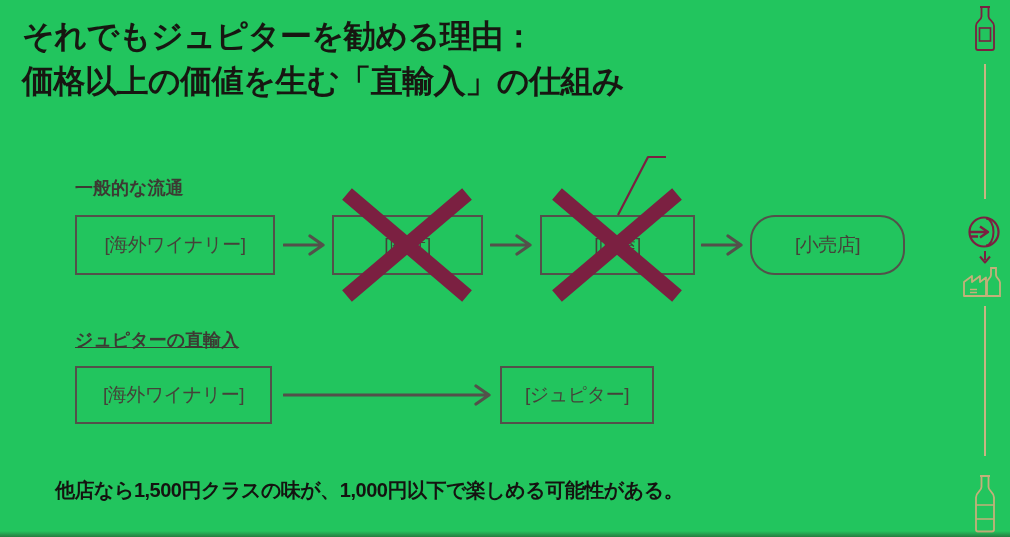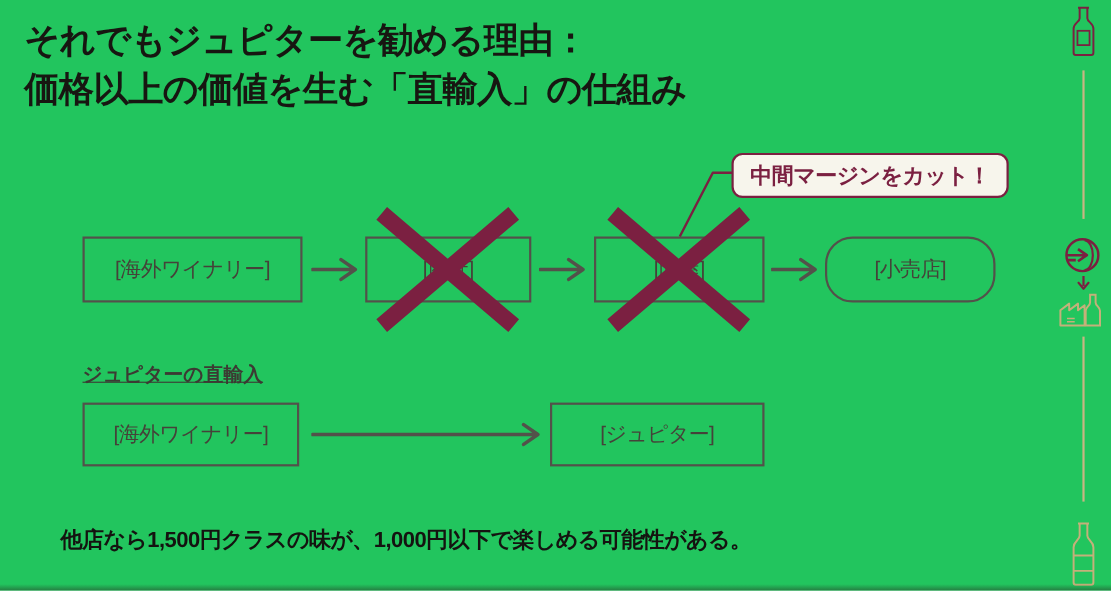--- a/index.html
+++ b/index.html
@@ -54,21 +54,21 @@
     letter-spacing: -0.5px;
   }
   .r1 { top: 215px; }
   .b-winery1  { left: 75px;  width: 200px; }
   .b-trading  { left: 332px; width: 151px; }
   .b-whole    { left: 540px; width: 155px; }
   .b-retail   { left: 750px; width: 155px; border-radius: 25px; }
 
   .r2 { top: 366px; height: 58px; }
   .b-winery2  { left: 75px;  width: 197px; }
-  .b-jupiter  { left: 500px; width: 195px; }
+  .b-jupiter  { left: 500px; width: 154px; }
 
   .arrow-svg { position: absolute; }
 
   .cross-svg { position: absolute; top: 188px; }
   .cross-1 { left: 337px; }
   .cross-2 { left: 547px; }
 
   .callout {
     position: absolute;
     left: 665px; top: 139px;
@@ -108,20 +108,21 @@
 </head>
 <body>
 
 <div class="slide">
 
   <div class="title">
     <div>それでもジュピターを勧める理由：</div>
     <div>価格以上の価値を生む「直輸入」の仕組み</div>
   </div>
 
+  <div class="section-label label-general">一般的な流通</div>
 
   <div class="flow-box r1 b-winery1">[海外ワイナリー]</div>
   <div class="flow-box r1 b-trading">[商社]</div>
   <div class="flow-box r1 b-whole">[問屋]</div>
   <div class="flow-box r1 b-retail">[小売店]</div>
 
   <svg class="arrow-svg" style="left:283px; top:233px;" width="44" height="24" viewBox="0 0 44 24">
     <path d="M1,12 H37 M27,3 L40,12 L27,21" fill="none" stroke="#53514a" stroke-width="3.2" stroke-linecap="round" stroke-linejoin="round"></path>
   </svg>
   <svg class="arrow-svg" style="left:490px; top:233px;" width="44" height="24" viewBox="0 0 44 24">
@@ -134,21 +135,20 @@
   <svg class="cross-svg cross-1" width="140" height="114" viewBox="0 0 140 114">
     <path d="M10,6 L130,108 M130,6 L10,108" stroke="#7b2041" stroke-width="15" stroke-linecap="butt"></path>
   </svg>
   <svg class="cross-svg cross-2" width="140" height="114" viewBox="0 0 140 114">
     <path d="M10,6 L130,108 M130,6 L10,108" stroke="#7b2041" stroke-width="15" stroke-linecap="butt"></path>
   </svg>
 
   <svg class="connector-svg" width="80" height="82" viewBox="0 0 80 82">
     <polyline points="56,17 38,17 8,75" fill="none" stroke="#7b2041" stroke-width="2.2" stroke-linejoin="round"></polyline>
   </svg>
-  <div class="callout">中間マージンをカット！</div>
 
   <div class="section-label label-direct">ジュピターの直輸入</div>
 
   <div class="flow-box r2 b-winery2">[海外ワイナリー]</div>
   <div class="flow-box r2 b-jupiter">[ジュピター]</div>
 
   <svg class="arrow-svg" style="left:283px; top:383px;" width="210" height="24" viewBox="0 0 210 24">
     <path d="M1,12 H203 M193,3 L206,12 L193,21" fill="none" stroke="#53514a" stroke-width="3.2" stroke-linecap="round" stroke-linejoin="round"></path>
   </svg>
 

